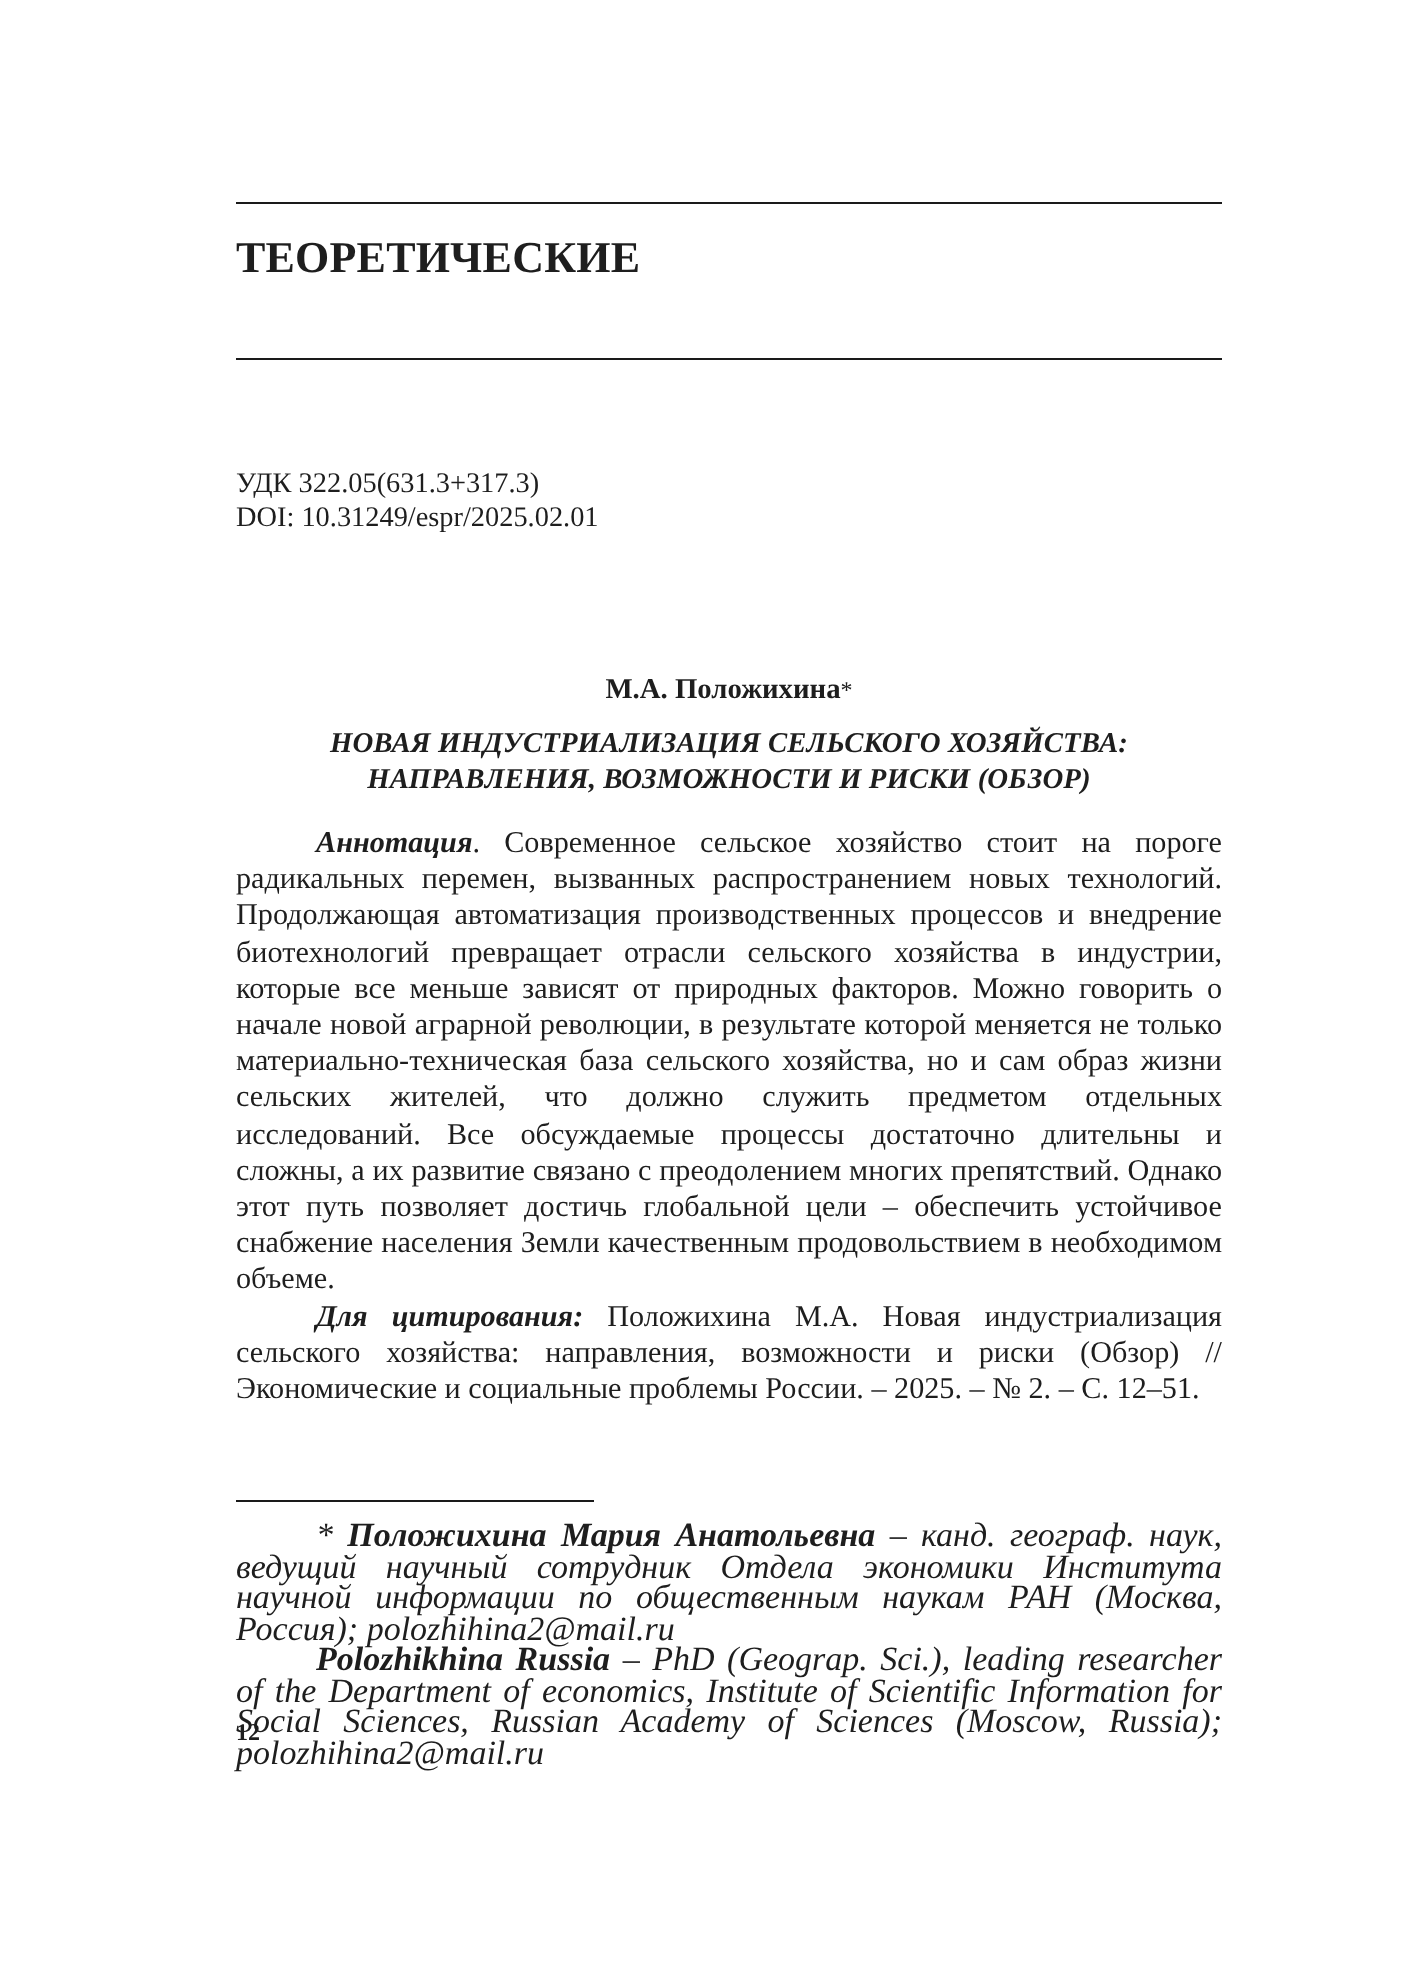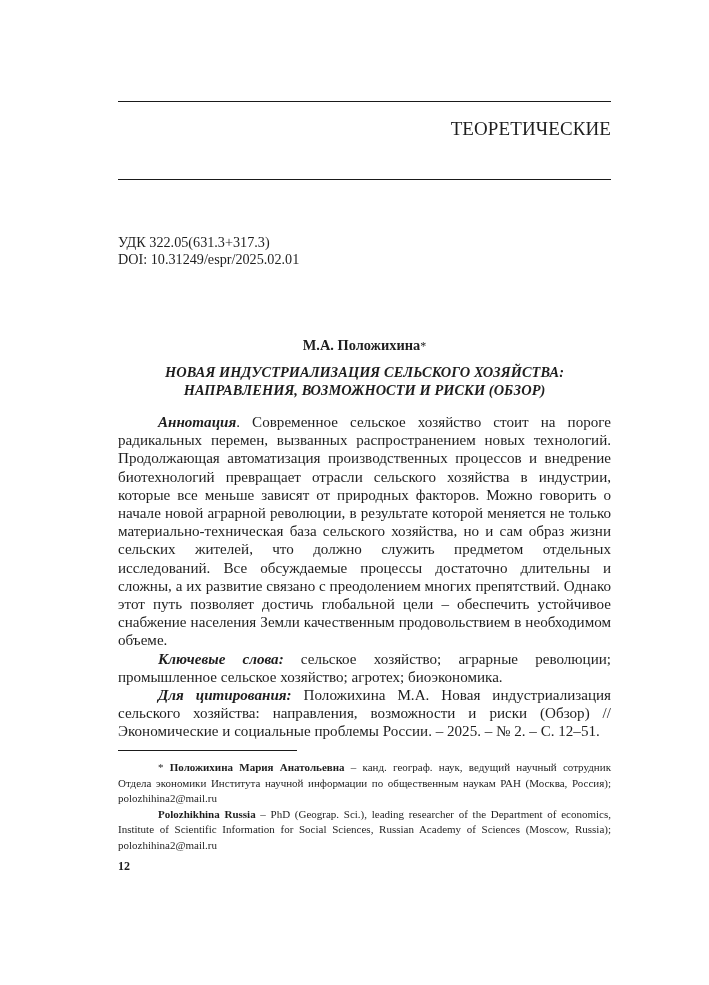--- a/index.html
+++ b/index.html
@@ -29,23 +29,23 @@
     border-top: 1.4px solid #1a1a1a;
   }
   .rule.top { top: 101px; }
   .rule.bottom { top: 179px; }
 
   .section-title {
     position: absolute;
     left: 0;
     top: 116px;
     width: 493px;
-    text-align: right;
-    font-weight: normal;
-    font-size: 19px;
+    text-align: left;
+    font-weight: bold;
+    font-size: 22px;
     line-height: 25px;
     letter-spacing: 0.1px;
   }
   .section-title span { display: block; }
 
   .udk {
     position: absolute;
     left: 0;
     top: 234px;
     font-size: 14.2px;
@@ -106,23 +106,24 @@
     top: 750px;
     width: 179px;
     height: 0;
     border-top: 1.2px solid #1a1a1a;
   }
   .footnotes {
     position: absolute;
     left: 0;
     top: 760px;
     width: 493px;
-    font-size: 11px;
+    font-size: 17px;
     line-height: 15.5px;
     text-align: justify;
+    font-style: italic;
   }
   .footnotes p {
     margin: 0;
     text-indent: 40px;
   }
   .footnotes b { font-weight: bold; }
 
   .page-number {
     position: absolute;
     left: 0;
@@ -154,21 +155,20 @@
     <span>М.А. Положихина</span><span class="star">*</span>
   </div>
 
   <div class="article-title">
     <span>НОВАЯ ИНДУСТРИАЛИЗАЦИЯ СЕЛЬСКОГО ХОЗЯЙСТВА:</span>
     <span>НАПРАВЛЕНИЯ, ВОЗМОЖНОСТИ И РИСКИ (ОБЗОР)</span>
   </div>
 
   <div class="body">
     <p><span class="lead">Аннотация</span><span>. Современное сельское хозяйство стоит на пороге радикальных перемен, вызванных распространением новых технологий. Продолжающая автоматизация производственных процессов и внедрение биотехнологий превращает отрасли сельского хозяйства в индустрии, которые все меньше зависят от природных факторов. Можно говорить о начале новой аграрной революции, в результате которой меняется не только материально-техническая база сельского хозяйства, но и сам образ жизни сельских жителей, что должно служить предметом отдельных исследований. Все обсуждаемые процессы достаточно длительны и сложны, а их развитие связано с преодолением многих препятствий. Однако этот путь позволяет достичь глобальной цели – обеспечить устойчивое снабжение населения Земли качественным продовольствием в необходимом объеме.</span></p>
-    <p><span class="lead">Ключевые слова:</span><span> сельское хозяйство;  аграрные революции; промышленное сельское хозяйство; агротех; биоэкономика.</span></p>
     <p><span class="lead">Для цитирования:</span><span> Положихина М.А. Новая индустриализация сельского хозяйства: направления, возможности и риски (Обзор) // Экономические и социальные проблемы России. – 2025. – № 2. – С. 12–51.</span></p>
   </div>
 
   <div class="fn-rule"></div>
 
   <div class="footnotes">
     <p><span>* </span><b>Положихина Мария Анатольевна</b><span> – канд. географ. наук, ведущий научный сотрудник Отдела экономики Института научной информации по общественным наукам РАН (Москва, Россия); polozhihina2@mail.ru</span></p>
     <p><b>Polozhikhina Russia</b><span> – PhD (Geograp. Sci.), leading researcher of the Department of economics, Institute of Scientific Information for Social Sciences, Russian Academy of Sciences (Moscow, Russia); polozhihina2@mail.ru</span></p>
   </div>
 

